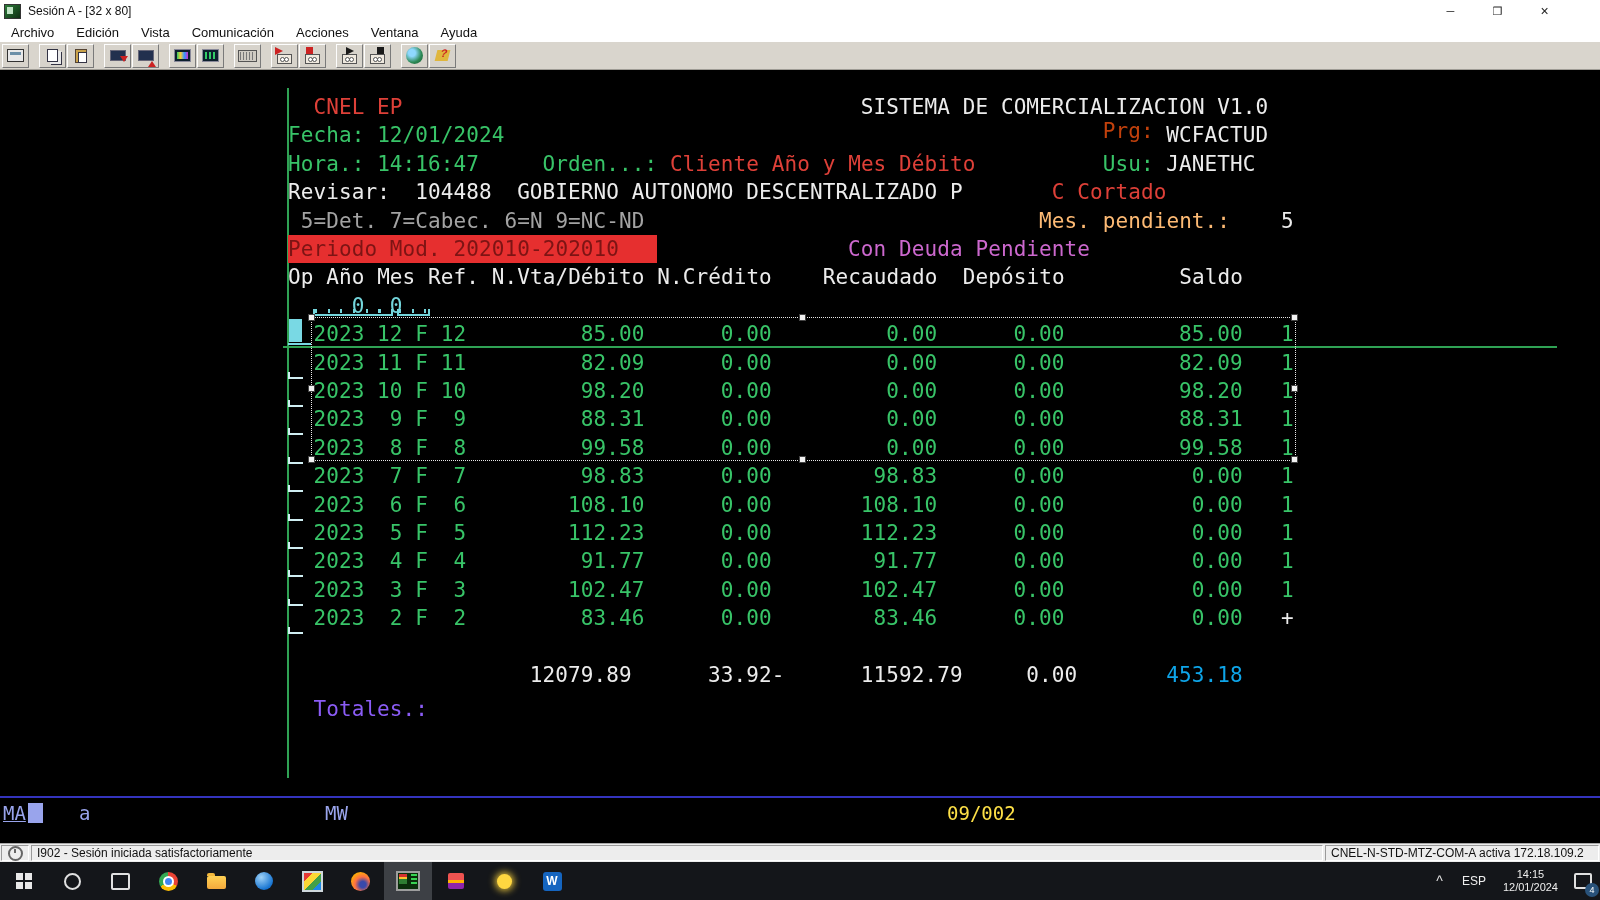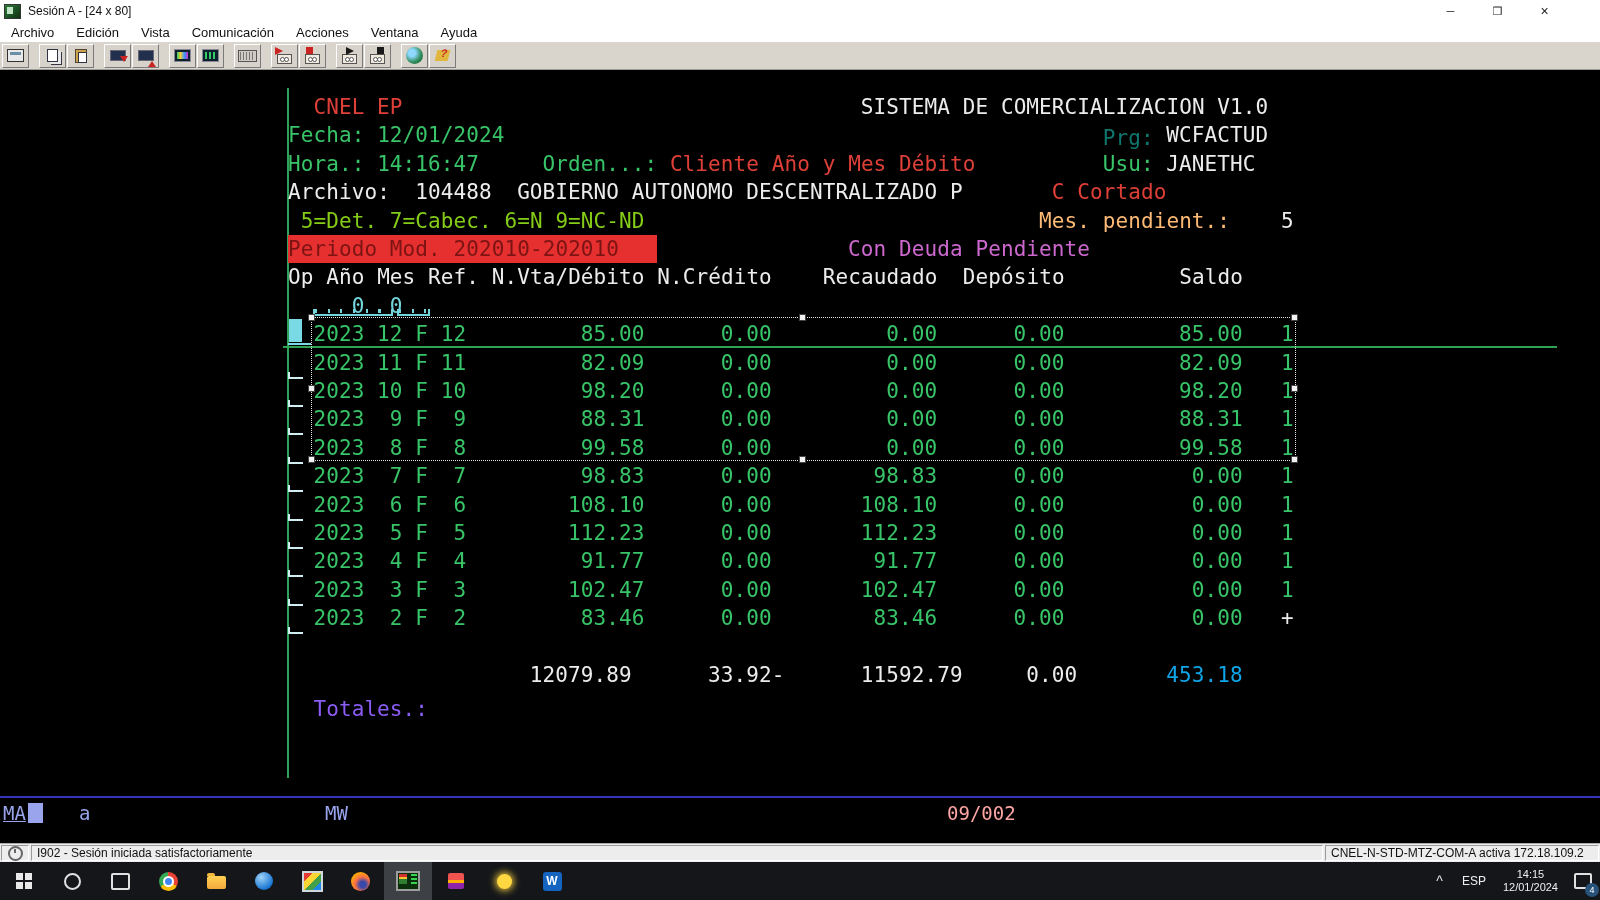--- a/index.html
+++ b/index.html
@@ -139,21 +139,21 @@
   #tray-notif{position:relative;width:34px;height:38px;display:flex;align-items:center;justify-content:center;}
   .ic-notif{width:14px;height:12px;border:2px solid #e0e0e0;border-radius:2px;}
   #tray-badge{position:absolute;right:1px;bottom:3px;width:14px;height:14px;border-radius:50%;
         background:#29527a;color:#fff;font-size:9px;line-height:14px;text-align:center;}
 </style>
 </head>
 <body>
 
 <div id="titlebar">
   <span id="title-icon"></span>
-  <span id="title-text">Sesión A - [24 x 80]</span>
+  <span id="title-text">Sesión A - [32 x 80]</span>
   <div id="win-controls">
     <span class="win-btn">─</span>
     <span class="win-btn">❒</span>
     <span class="win-btn" style="font-size:14px;">×</span>
   </div>
 </div>
 
 <div id="menubar">
     <span class="menu-item">Archivo</span>
     <span class="menu-item">Edición</span>
@@ -239,36 +239,36 @@
   <div id="cursor" style="left:289px;top:249px;width:13px;height:23px;"></div>
   <div id="cursor-under" style="left:288px;top:273px;width:23px;"></div>
   <div id="sel-rect" style="left:311px;top:247px;width:983px;height:142px;"></div>
   <div class="ruler" style="left:313px;top:239px;width:80px;"></div>
   <div class="ruler" style="left:397px;top:239px;width:33px;"></div>
   <div id="oia-sep"></div>
   <span class="oia-text" style="left:3px;text-decoration:underline;">MA</span>
   <div id="oia-block" style="left:28px;"></div>
   <span class="oia-text" style="left:79px;">a</span>
   <span class="oia-text" style="left:325px;">MW</span>
-  <span class="oia-text" style="left:947px;color:#fca5a5;">09/002</span>
+  <span class="oia-text" style="left:947px;color:#fde047;">09/002</span>
 <span class="tseg" style="left: 313.46px; top: 23px; color: rgb(222, 64, 56);">CNEL EP</span>
     <span class="tseg" style="left: 860.85px; top: 23px; color: rgb(236, 236, 236);">SISTEMA DE COMERCIALIZACION V1.0</span>
     <span class="tseg" style="left: 288px; top: 51.4px; color: rgb(56, 196, 104);">Fecha: 12/01/2024</span>
-    <span class="tseg" style="left: 1102.72px; top: 54px; color: #0f766e;">Prg:</span>
+    <span class="tseg" style="left: 1102.72px; top: 47px; color: #c2410c;">Prg:</span>
     <span class="tseg" style="left: 1166.37px; top: 51.4px; color: rgb(236, 236, 236);">WCFACTUD</span>
     <span class="tseg" style="left: 288px; top: 79.8px; color: rgb(56, 196, 104);">Hora.: 14:16:47</span>
     <span class="tseg" style="left: 542.6px; top: 79.8px; color: rgb(56, 196, 104);">Orden...:</span>
     <span class="tseg" style="left: 669.9px; top: 79.8px; color: rgb(222, 64, 56);">Cliente Año y Mes Débito</span>
     <span class="tseg" style="left: 1102.72px; top: 79.8px; color: rgb(56, 196, 104);">Usu:</span>
     <span class="tseg" style="left: 1166.37px; top: 79.8px; color: rgb(236, 236, 236);">JANETHC</span>
-    <span class="tseg" style="left: 288px; top: 108.2px; color: rgb(236, 236, 236);">Archivo:</span>
+    <span class="tseg" style="left: 288px; top: 108.2px; color: rgb(236, 236, 236);">Revisar:</span>
     <span class="tseg" style="left: 415.3px; top: 108.2px; color: rgb(236, 236, 236);">104488</span>
     <span class="tseg" style="left: 517.14px; top: 108.2px; color: rgb(236, 236, 236);">GOBIERNO AUTONOMO DESCENTRALIZADO P</span>
     <span class="tseg" style="left: 1051.8px; top: 108.2px; color: rgb(222, 64, 56);">C Cortado</span>
-    <span class="tseg" style="left: 300.73px; top: 136.6px; color: #84cc16;">5=Det. 7=Cabec. 6=N 9=NC-ND</span>
+    <span class="tseg" style="left: 300.73px; top: 136.6px; color: #a3a3a3;">5=Det. 7=Cabec. 6=N 9=NC-ND</span>
     <span class="tseg" style="left: 1039.07px; top: 136.6px; color: #fdba74;">Mes. pendient.:</span>
     <span class="tseg" style="left: 1280.94px; top: 136.6px; color: rgb(236, 236, 236);">5</span>
     <span class="tseg" style="left: 288px; top: 165px; color: rgb(125, 20, 20); background: rgb(230, 47, 47);">Periodo Mod. 202010-202010   </span>
     <span class="tseg" style="left: 288px; top: 193.4px; color: rgb(236, 236, 236);">Op Año Mes Ref. N.Vta/Débito N.Crédito    Recaudado  Depósito         Saldo</span>
     <span class="tseg" style="left: 848.12px; top: 165px; color: rgb(204, 104, 206);">Con Deuda Pendiente</span>
     <span class="tseg" style="left: 351.65px; top: 221.8px; color: rgb(116, 214, 220);">0</span>
     <span class="tseg" style="left: 389.84px; top: 221.8px; color: rgb(116, 214, 220);">0</span>
     <span class="tseg" style="left: 313.46px; top: 250.2px; color: rgb(56, 196, 104);">2023</span>
     <span class="tseg" style="left: 377.11px; top: 250.2px; color: rgb(56, 196, 104);">12</span>
     <span class="tseg" style="left: 415.3px; top: 250.2px; color: rgb(56, 196, 104);">F</span>

